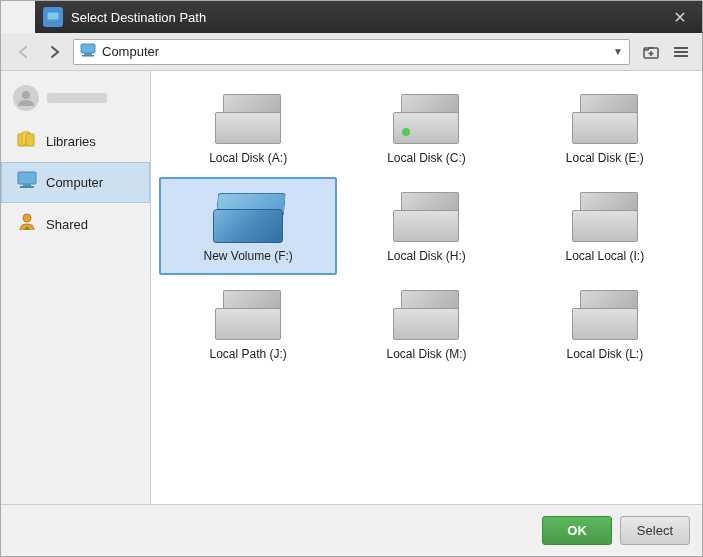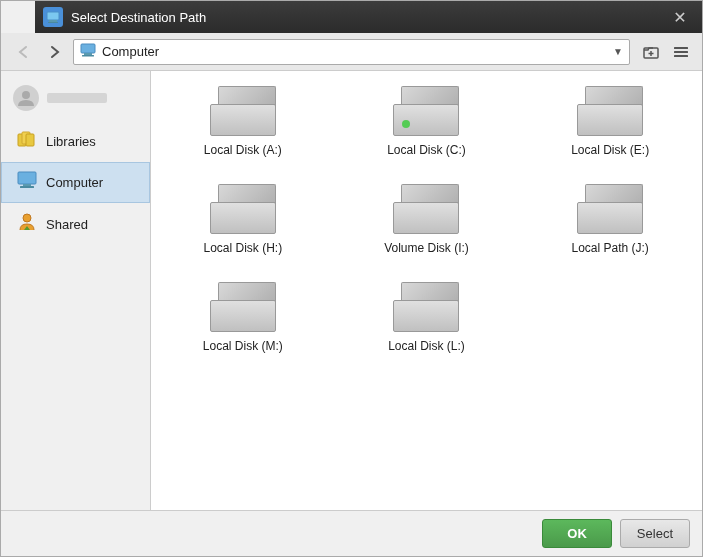--- a/index.html
+++ b/index.html
@@ -176,21 +176,21 @@
       flex: 1;
       display: flex;
       flex-direction: column;
       overflow: hidden;
       background: white;
     }
 
     .file-view {
       flex: 1;
       overflow-y: scroll;
-      padding: 0;
+      padding: 8px;
       display: grid;
       grid-template-columns: repeat(3, 1fr);
       gap: 0;
       align-content: start;
     }
 
     .file-item {
       display: flex;
       flex-direction: column;
       align-items: center;
@@ -240,21 +240,21 @@
     }
 
     .footer {
       background: #f0f0f0;
       border-top: 1px solid #ccc;
       padding: 8px 12px;
       display: flex;
       justify-content: flex-end;
       gap: 8px;
       flex-shrink: 0;
-      height: 46px;
+      height: 52px;
       align-items: center;
     }
 
     .btn-ok {
       background: linear-gradient(to bottom, #5cb85c, #4a9a4a);
       color: white;
       border: 1px solid #3a8a3a;
       border-radius: 3px;
       padding: 6px 24px;
       font-size: 13px;
@@ -406,41 +406,50 @@
       <div class="drive-icon-container">
         <div style="position:relative; width:66px; height:50px;">
           <div style="position:absolute;top:0;left:8px;right:0;height:20px;background:linear-gradient(135deg,#d8d8d8,#b0b0b0);border-radius:2px 2px 0 0;border:1px solid #999;border-bottom:none;"></div>
           <div style="position:absolute;bottom:0;left:0;right:0;height:32px;background:linear-gradient(to bottom,#e0e0e0,#c0c0c0);border-radius:2px;border:1px solid #999;">
             <div style="position:absolute;bottom:7px;left:8px;width:8px;height:8px;border-radius:50%;background:transparent;"></div>
           </div>
         </div>
       </div>
             <span class="file-label">Local Disk (E:)</span>
           </div>
+          <div class="file-item selected">
+      <div class="drive-icon-container">
+        <div class="drive-icon-new">
+          <div class="drive-new-top"></div>
+          <div class="drive-new-body"></div>
+        </div>
+      </div>
+            <span class="file-label">New Volume (F:)</span>
+          </div>
           <div class="file-item">
       <div class="drive-icon-container">
         <div style="position:relative; width:66px; height:50px;">
           <div style="position:absolute;top:0;left:8px;right:0;height:20px;background:linear-gradient(135deg,#d8d8d8,#b0b0b0);border-radius:2px 2px 0 0;border:1px solid #999;border-bottom:none;"></div>
           <div style="position:absolute;bottom:0;left:0;right:0;height:32px;background:linear-gradient(to bottom,#e0e0e0,#c0c0c0);border-radius:2px;border:1px solid #999;">
             <div style="position:absolute;bottom:7px;left:8px;width:8px;height:8px;border-radius:50%;background:transparent;"></div>
           </div>
         </div>
       </div>
             <span class="file-label">Local Disk (H:)</span>
           </div>
           <div class="file-item">
       <div class="drive-icon-container">
         <div style="position:relative; width:66px; height:50px;">
           <div style="position:absolute;top:0;left:8px;right:0;height:20px;background:linear-gradient(135deg,#d8d8d8,#b0b0b0);border-radius:2px 2px 0 0;border:1px solid #999;border-bottom:none;"></div>
           <div style="position:absolute;bottom:0;left:0;right:0;height:32px;background:linear-gradient(to bottom,#e0e0e0,#c0c0c0);border-radius:2px;border:1px solid #999;">
             <div style="position:absolute;bottom:7px;left:8px;width:8px;height:8px;border-radius:50%;background:transparent;"></div>
           </div>
         </div>
       </div>
-            <span class="file-label">Volume Disk (I:)</span>
+            <span class="file-label">Local Local (I:)</span>
           </div>
           <div class="file-item">
       <div class="drive-icon-container">
         <div style="position:relative; width:66px; height:50px;">
           <div style="position:absolute;top:0;left:8px;right:0;height:20px;background:linear-gradient(135deg,#d8d8d8,#b0b0b0);border-radius:2px 2px 0 0;border:1px solid #999;border-bottom:none;"></div>
           <div style="position:absolute;bottom:0;left:0;right:0;height:32px;background:linear-gradient(to bottom,#e0e0e0,#c0c0c0);border-radius:2px;border:1px solid #999;">
             <div style="position:absolute;bottom:7px;left:8px;width:8px;height:8px;border-radius:50%;background:transparent;"></div>
           </div>
         </div>
       </div>

